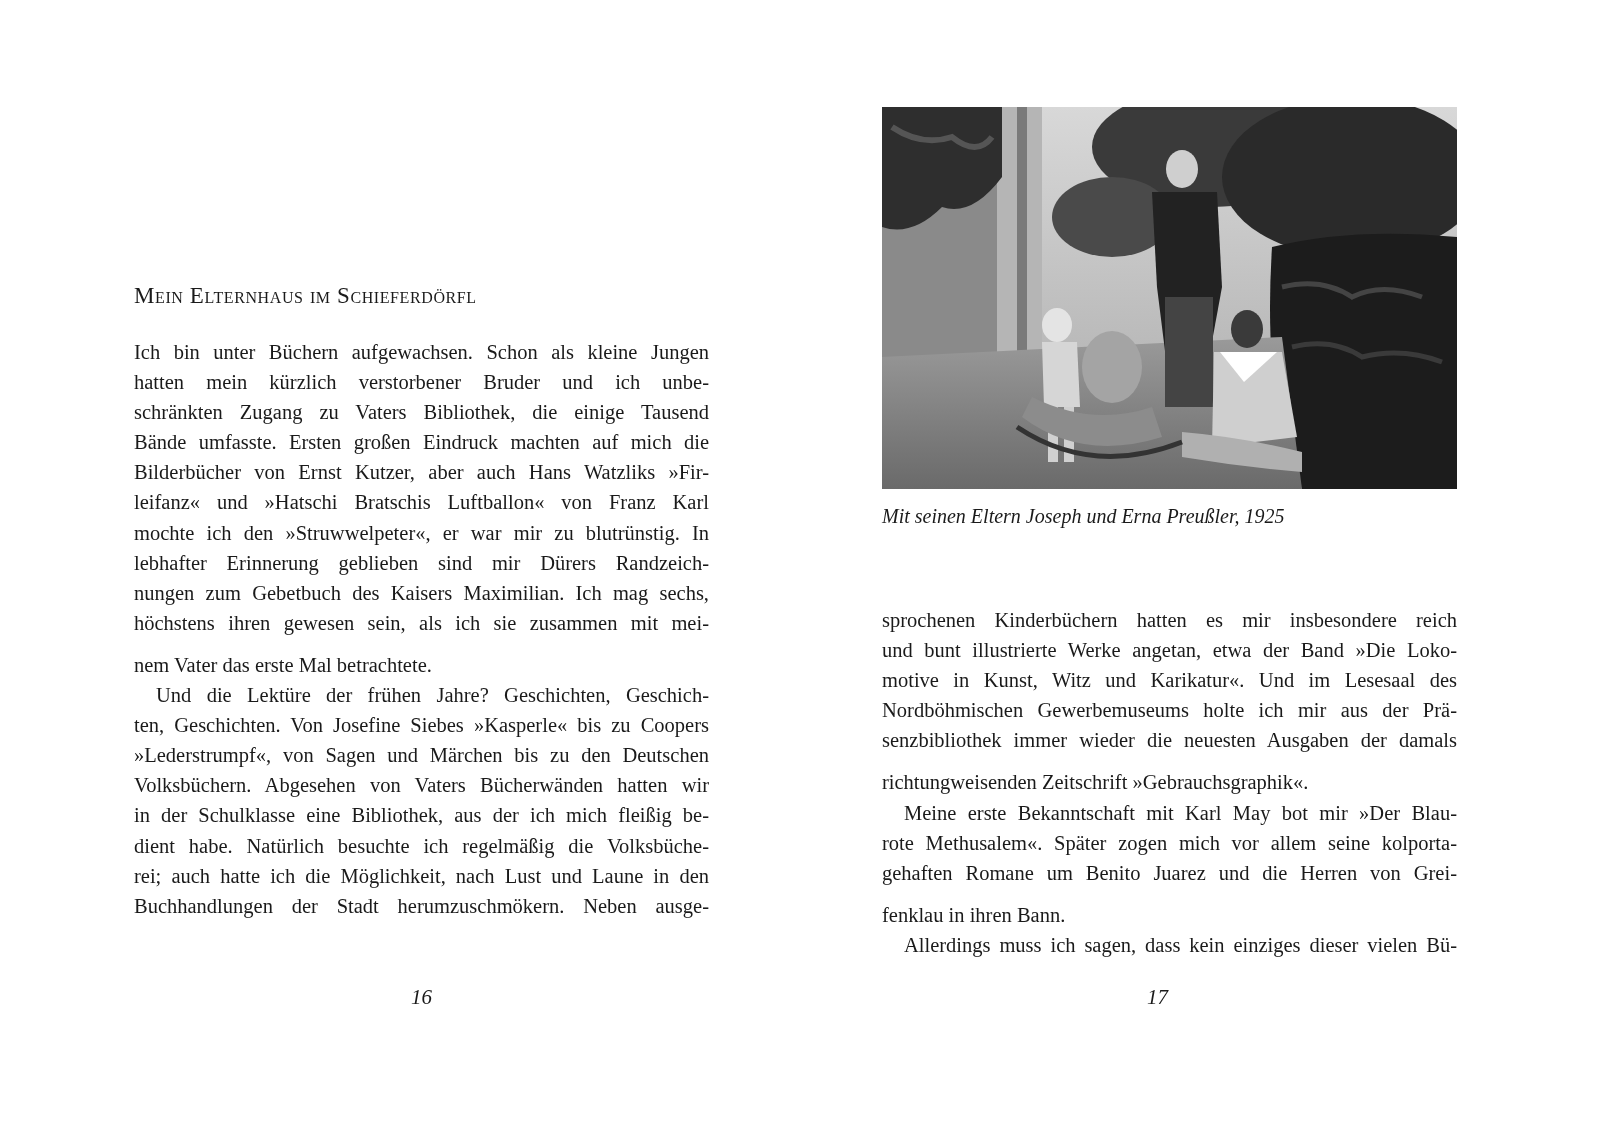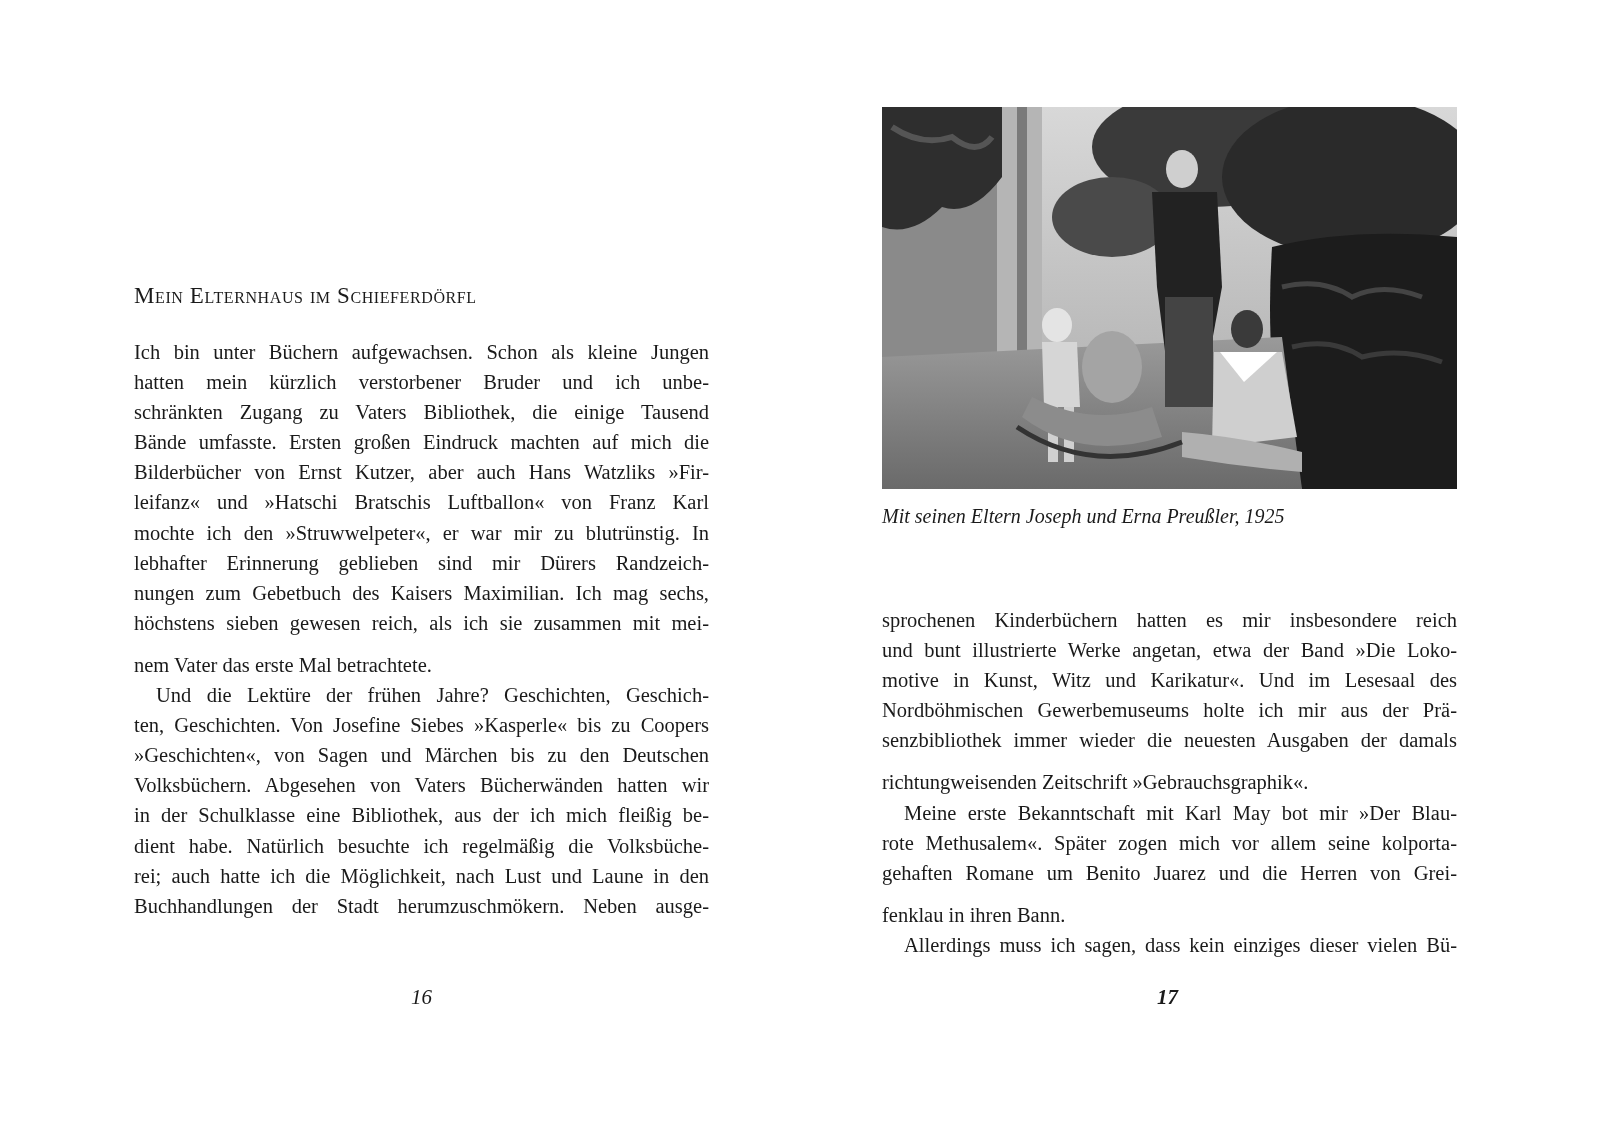--- a/index.html
+++ b/index.html
@@ -22,42 +22,42 @@
     .right-text { left: 82px; top: 605px; width: 575px; }
     .photo {
       position: absolute; left: 82px; top: 107px; width: 575px; height: 382px; overflow: hidden;
       background: #777;
     }
     .caption {
       position: absolute; left: 82px; top: 497px; font-size: 20px; font-style: italic; white-space: nowrap; margin-top: 8px;
     }
     .folio { position: absolute; top: 985px; font-size: 21px; font-style: italic; }
     .folio-left { left: 411px; }
-    .folio-right { left: 357px; font-weight: bold; }
+    .folio-right { left: 347px; }
   </style>
 </head>
 <body>
 
 <div class="page page-left">
   <h2 class="heading">Mein Elternhaus im Schieferdörfl</h2>
   <div class="textblock left-text">
     <span class="line">Ich bin unter Büchern aufgewachsen. Schon als kleine Jungen</span>
     <span class="line">hatten mein kürzlich verstorbener Bruder und ich unbe-</span>
     <span class="line">schränkten Zugang zu Vaters Bibliothek, die einige Tausend</span>
     <span class="line">Bände umfasste. Ersten großen Eindruck machten auf mich die</span>
     <span class="line">Bilderbücher von Ernst Kutzer, aber auch Hans Watzliks »Fir-</span>
     <span class="line">leifanz« und »Hatschi Bratschis Luftballon« von Franz Karl</span>
     <span class="line">mochte ich den »Struwwelpeter«, er war mir zu blutrünstig. In</span>
     <span class="line">lebhafter Erinnerung geblieben sind mir Dürers Randzeich-</span>
     <span class="line">nungen zum Gebetbuch des Kaisers Maximilian. Ich mag sechs,</span>
-    <span class="line">höchstens sieben gewesen reich, als ich sie zusammen mit mei-</span>
+    <span class="line">höchstens ihren gewesen sein, als ich sie zusammen mit mei-</span>
     <span class="line last">nem Vater das erste Mal betrachtete.</span>
     <span class="line indent">Und die Lektüre der frühen Jahre? Geschichten, Geschich-</span>
     <span class="line">ten, Geschichten. Von Josefine Siebes »Kasperle« bis zu Coopers</span>
-    <span class="line">»Geschichten«, von Sagen und Märchen bis zu den Deutschen</span>
+    <span class="line">»Lederstrumpf«, von Sagen und Märchen bis zu den Deutschen</span>
     <span class="line">Volksbüchern. Abgesehen von Vaters Bücherwänden hatten wir</span>
     <span class="line">in der Schulklasse eine Bibliothek, aus der ich mich fleißig be-</span>
     <span class="line">dient habe. Natürlich besuchte ich regelmäßig die Volksbüche-</span>
     <span class="line">rei; auch hatte ich die Möglichkeit, nach Lust und Laune in den</span>
     <span class="line">Buchhandlungen der Stadt herumzuschmökern. Neben ausge-</span>
   </div>
   <div class="folio folio-left">16</div>
 </div>
 
 <div class="page page-right">

